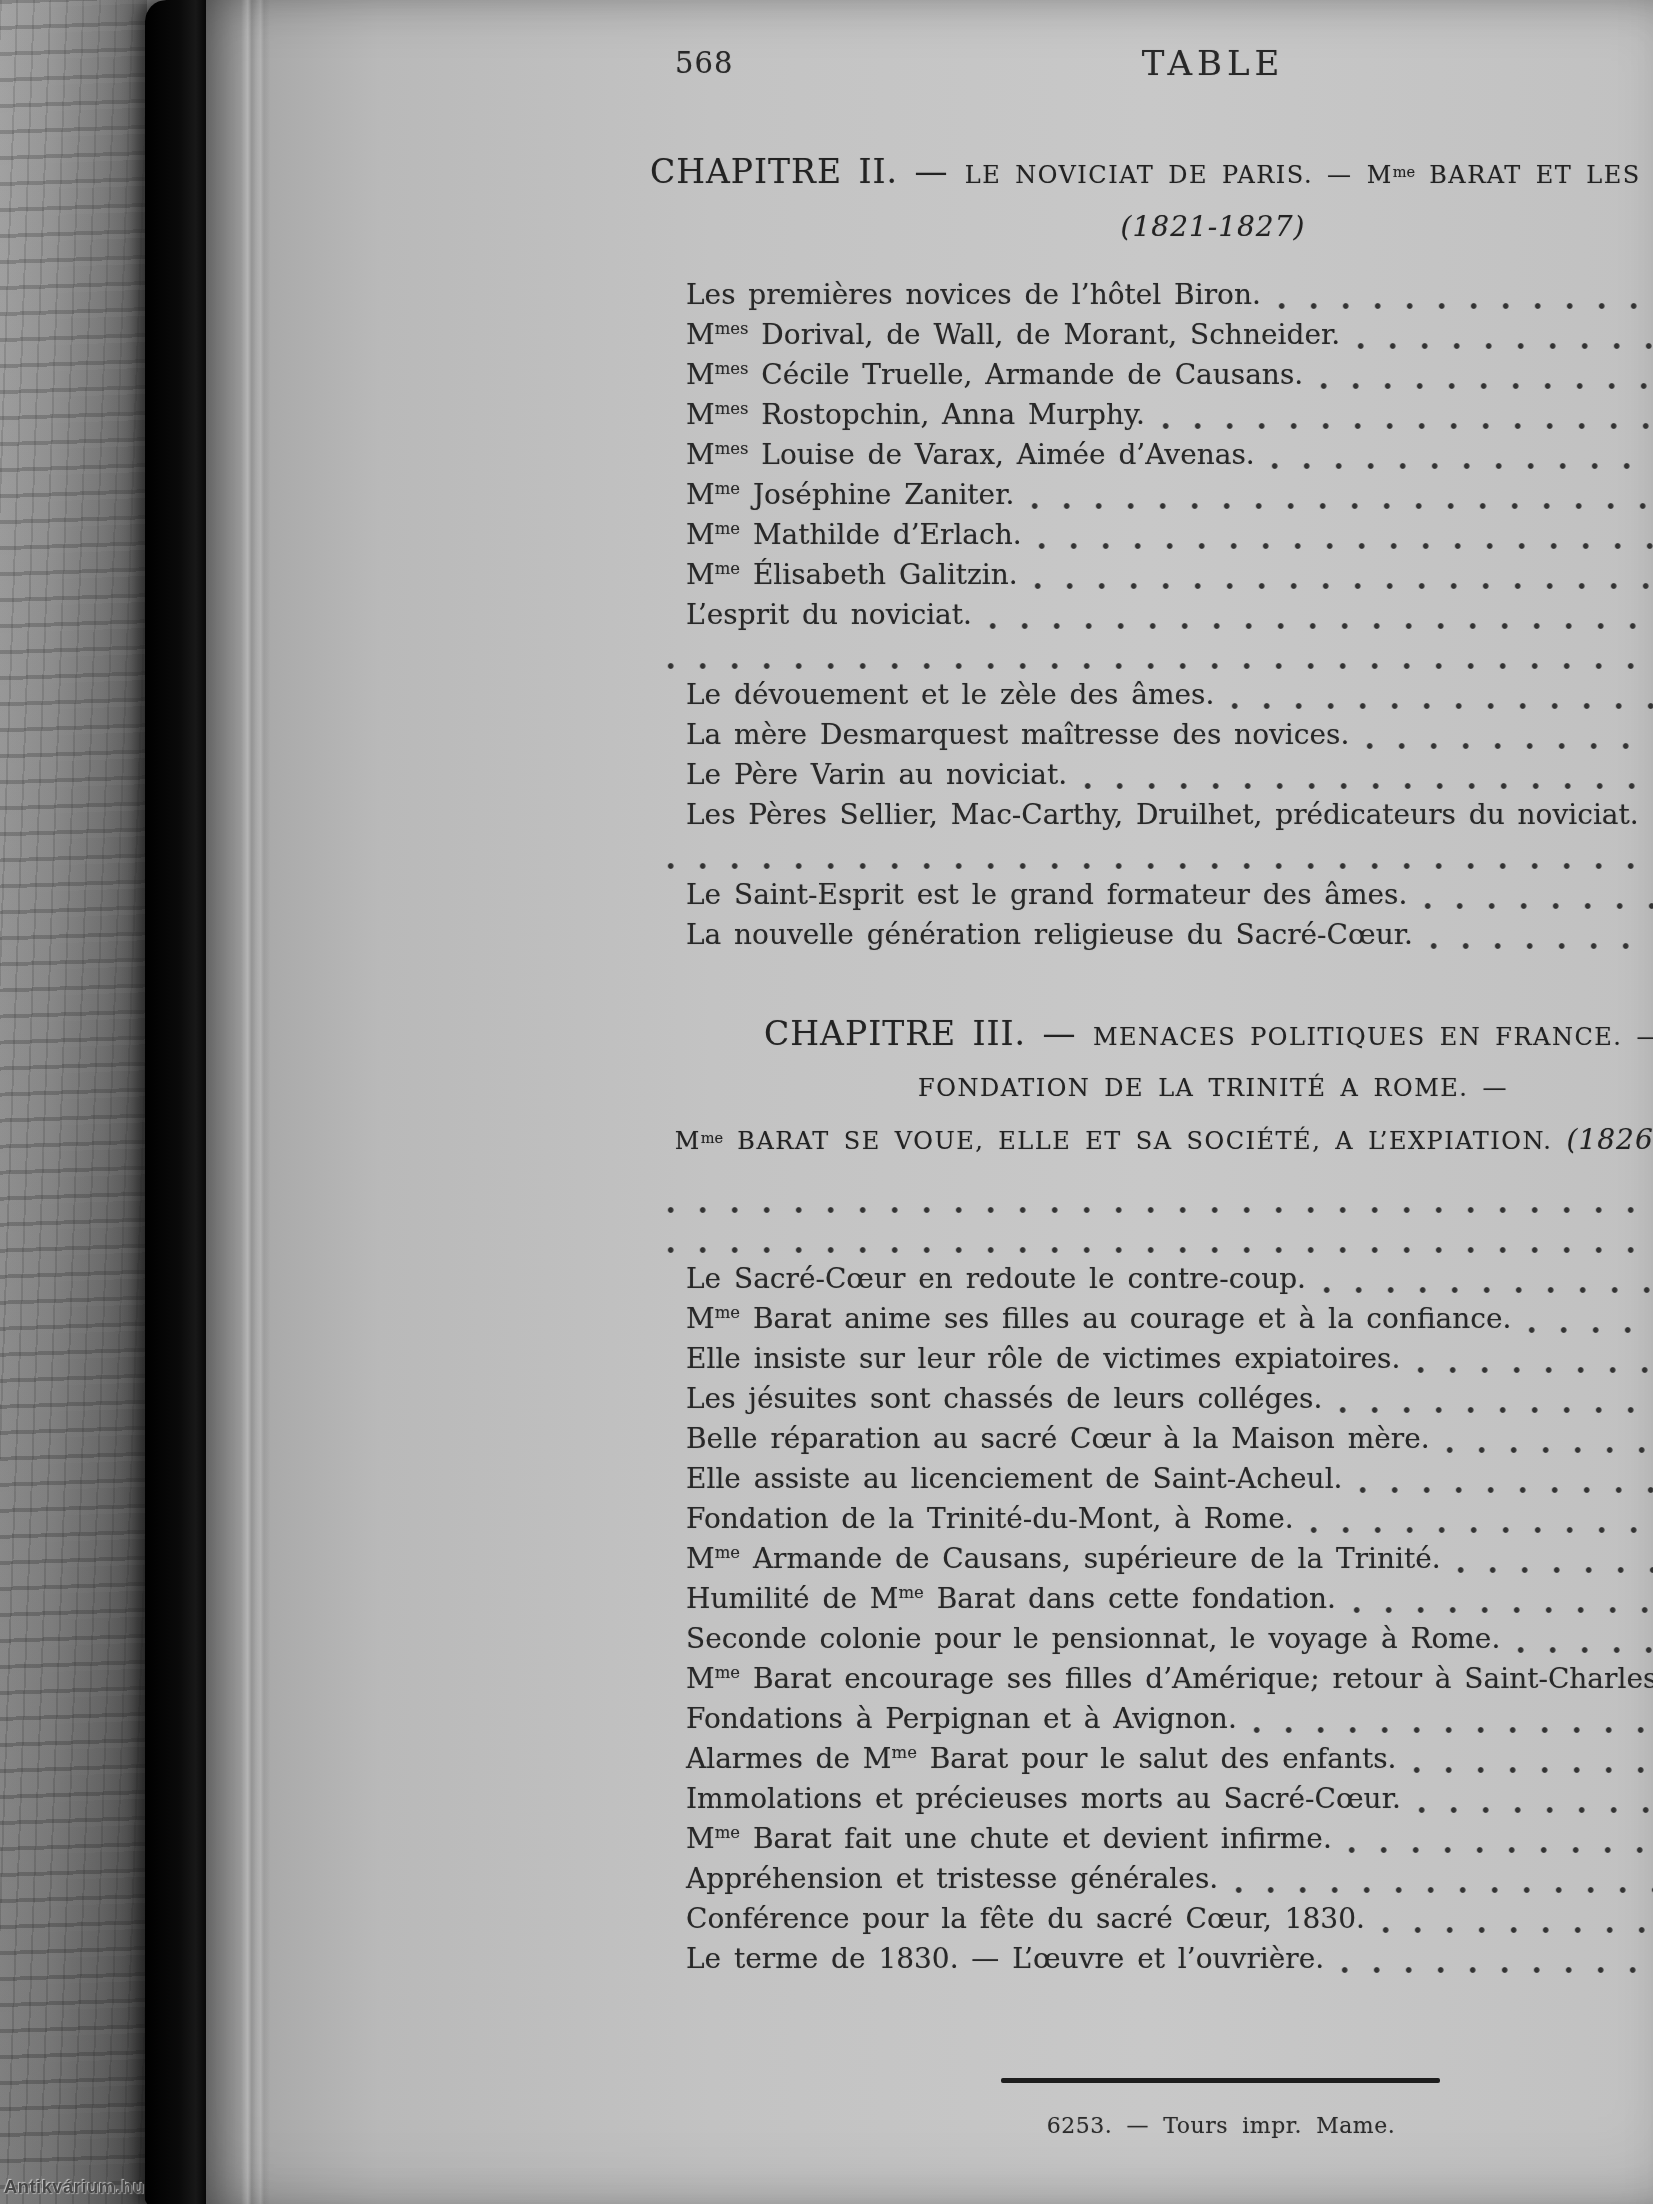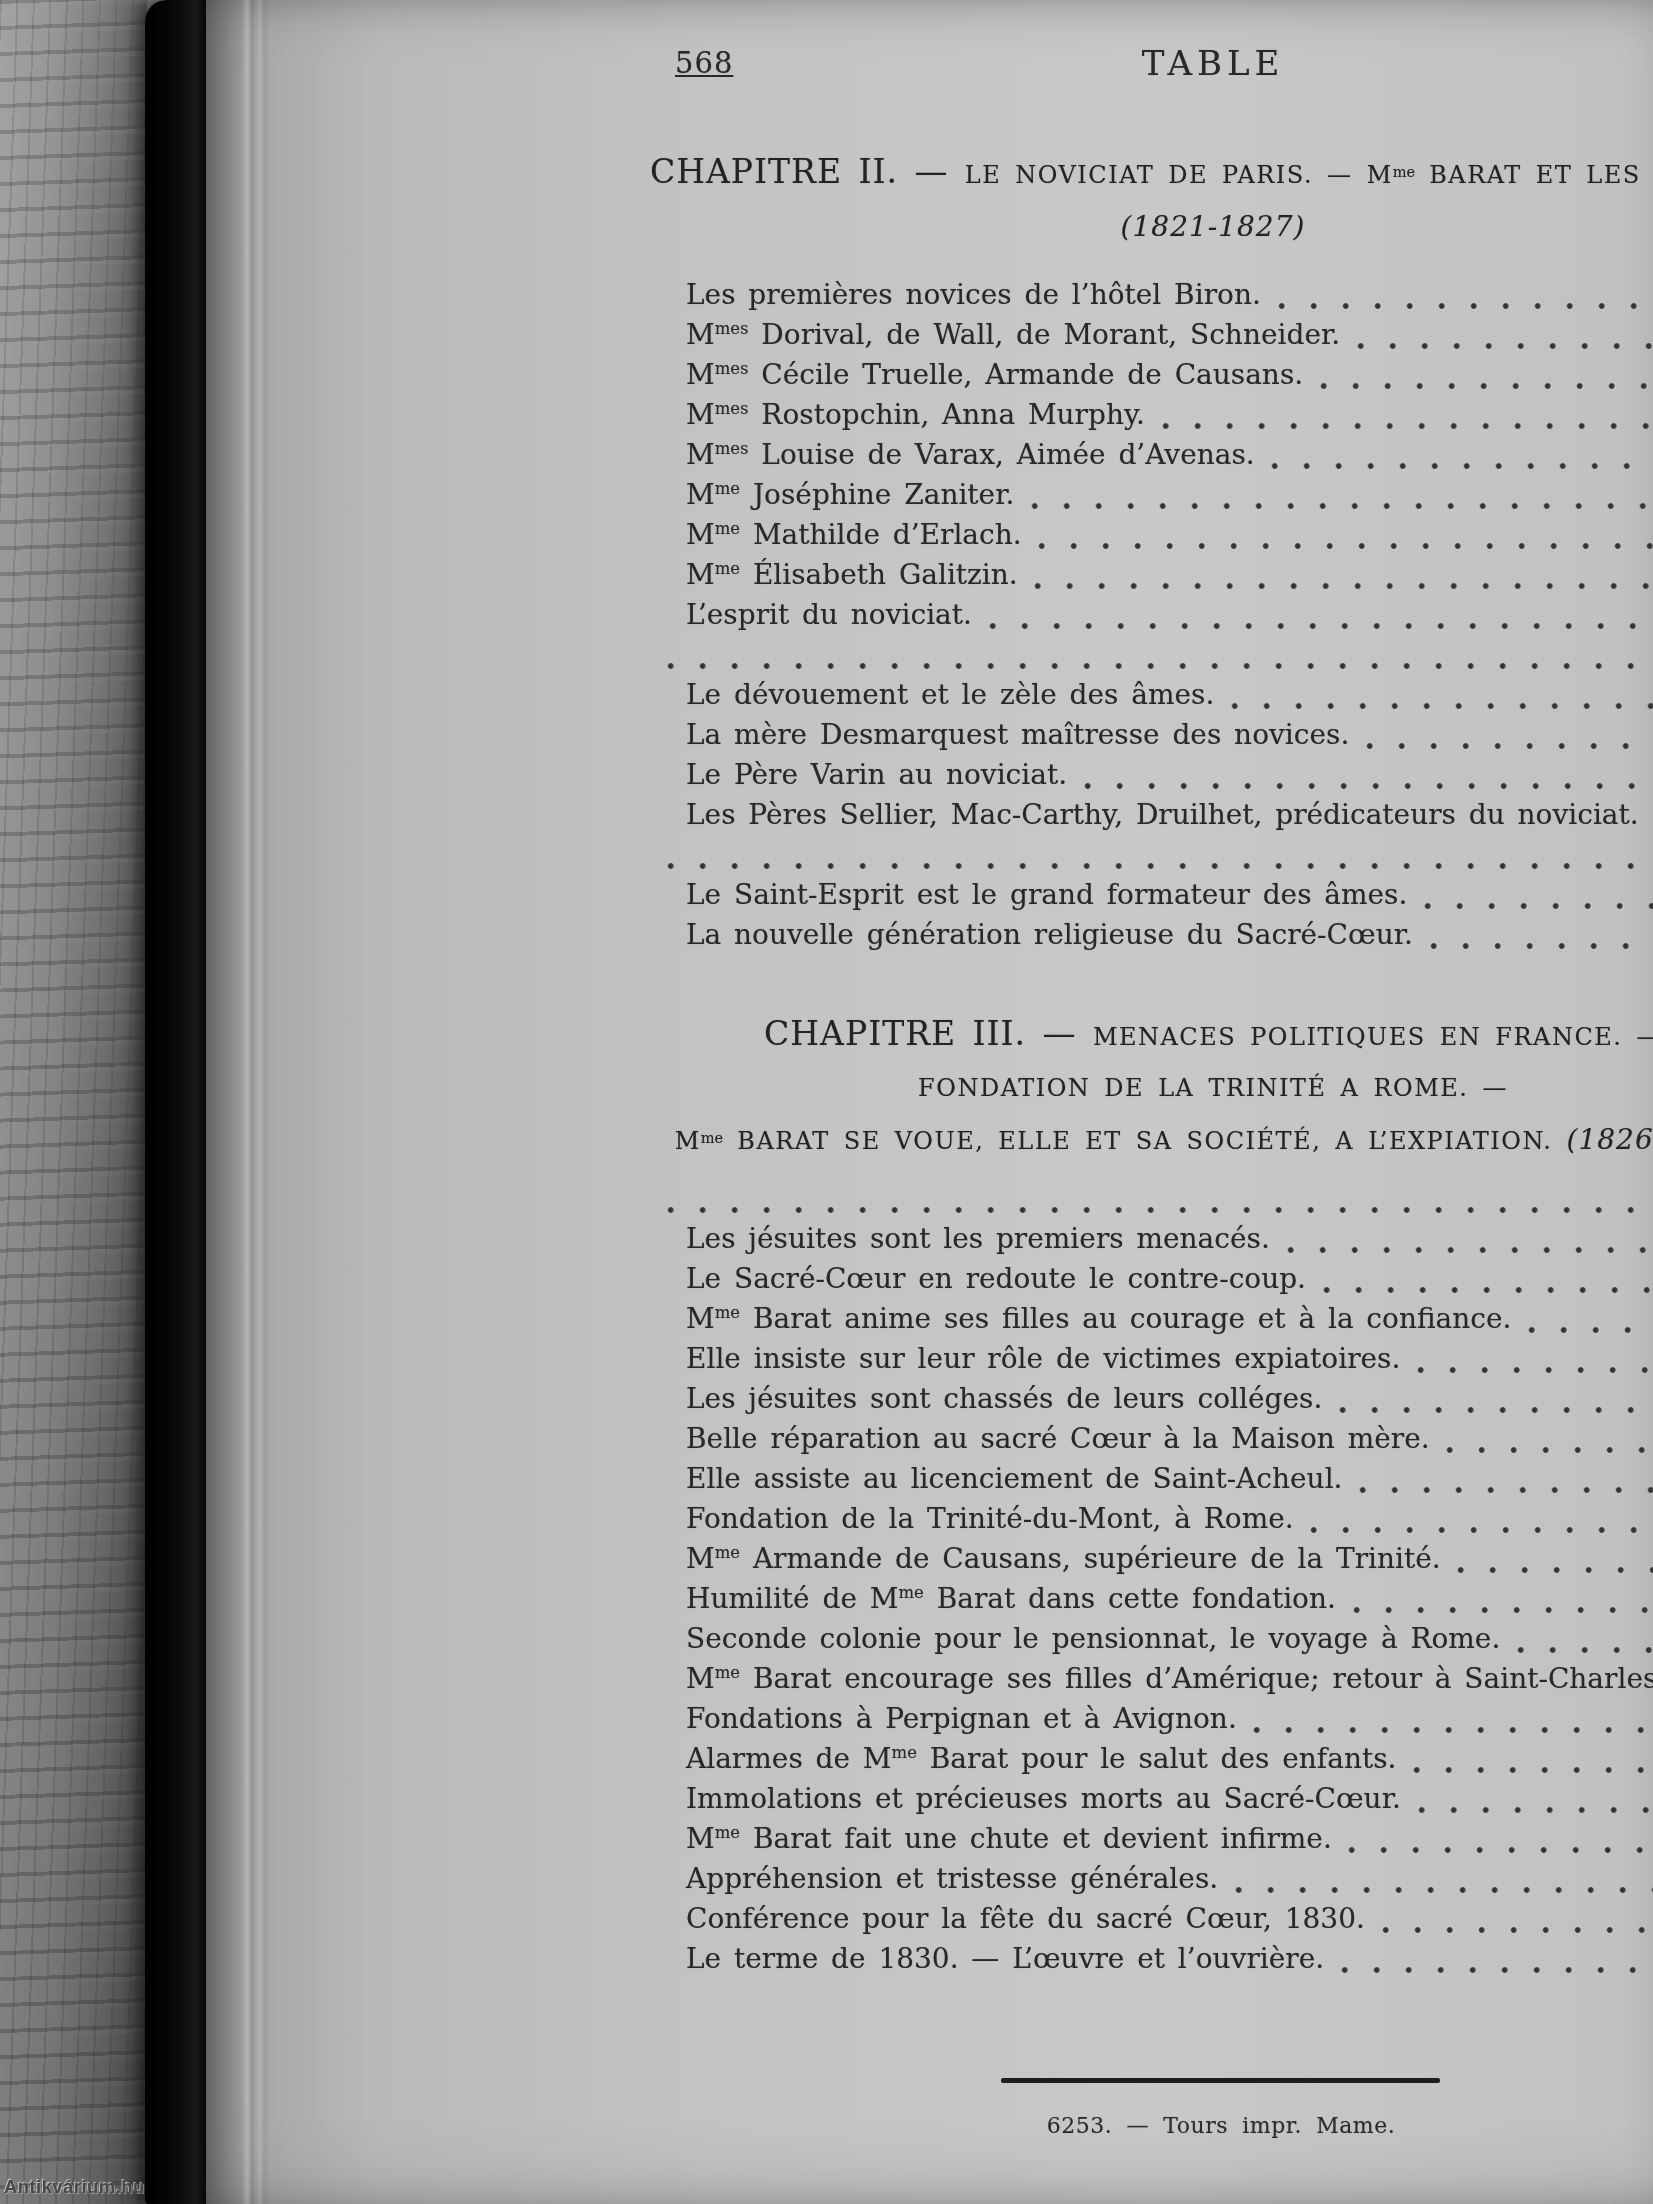--- a/index.html
+++ b/index.html
@@ -37,21 +37,21 @@
     background:linear-gradient(90deg,
       rgba(0,0,0,0) 0, rgba(255,255,255,0.22) 6.8px, rgba(80,80,80,0.18) 10.7px,
       rgba(0,0,0,0) 14.6px, rgba(255,255,255,0.13) 19.4px, rgba(80,80,80,0.12) 23px, rgba(0,0,0,0) 29px);
   }
   
   .content {
     position:absolute; left:444px; top:0; width:1126px; height:100%;
     color:#282828; text-shadow:0 0 1px rgba(40,40,40,0.35);
   }
   .page-head { position:absolute; top:43px; left:0; width:100%; height:43px; }
-  .folio { position:absolute; left:25px; top:0; font-size:29px; line-height:41px; letter-spacing:1px;text-decoration:underline; }
+  .folio { position:absolute; left:25px; top:0; font-size:29px; line-height:41px; letter-spacing:1px; }
   .table-title { position:absolute; left:0; width:100%; top:0; text-align:center; font-size:34px; line-height:41px; letter-spacing:4.9px; }
 
   .section { position:absolute; left:0; top:0; width:100%; height:100%; pointer-events:none; }
   .heading { position:absolute; left:0; width:100%; text-align:center; color:#232323; }
   .heading-line { line-height:49px; word-spacing:4.9px; white-space:nowrap; }
   .seg-chap { font-size:33px; letter-spacing:1px; }
   .seg-caps { font-size:24px; letter-spacing:1.5px; }
   sup.seg-sup { font-size:14.6px; line-height:0; letter-spacing:0; }
   .seg-year { font-size:28px; letter-spacing:1px;font-style:italic; }
   .s0 .heading { top:147px; }
@@ -174,21 +174,20 @@
         <div class="heading">
             <div class="heading-line"><span class="seg-chap">CHAPITRE III. — </span><span class="seg-caps">MENACES POLITIQUES EN FRANCE. —</span></div>
             <div class="heading-line"><span class="seg-caps">FONDATION DE LA TRINITÉ A ROME. —</span></div>
             <div class="heading-line"><span class="seg-caps">M</span><sup class="seg-sup">me</sup><span class="seg-caps"> BARAT SE VOUE, ELLE ET SA SOCIÉTÉ, A L’EXPIATION. </span><span class="seg-year">(1826-1830)</span></div>
           </div>
         <div class="entries">
             <div class="row">
               <span class="leader"></span>
             </div>
             <div class="row">
-              <span class="title"><span>Les jésuites sont les premiers menacés.</span></span>
               <span class="leader"></span>
             </div>
             <div class="row">
               <span class="title"><span>Le Sacré-Cœur en redoute le contre-coup.</span></span>
               <span class="leader"></span>
             </div>
             <div class="row">
               <span class="title"><span>M</span><sup>me</sup><span> Barat anime ses filles au courage et à la confiance.</span></span>
               <span class="leader"></span>
             </div>

